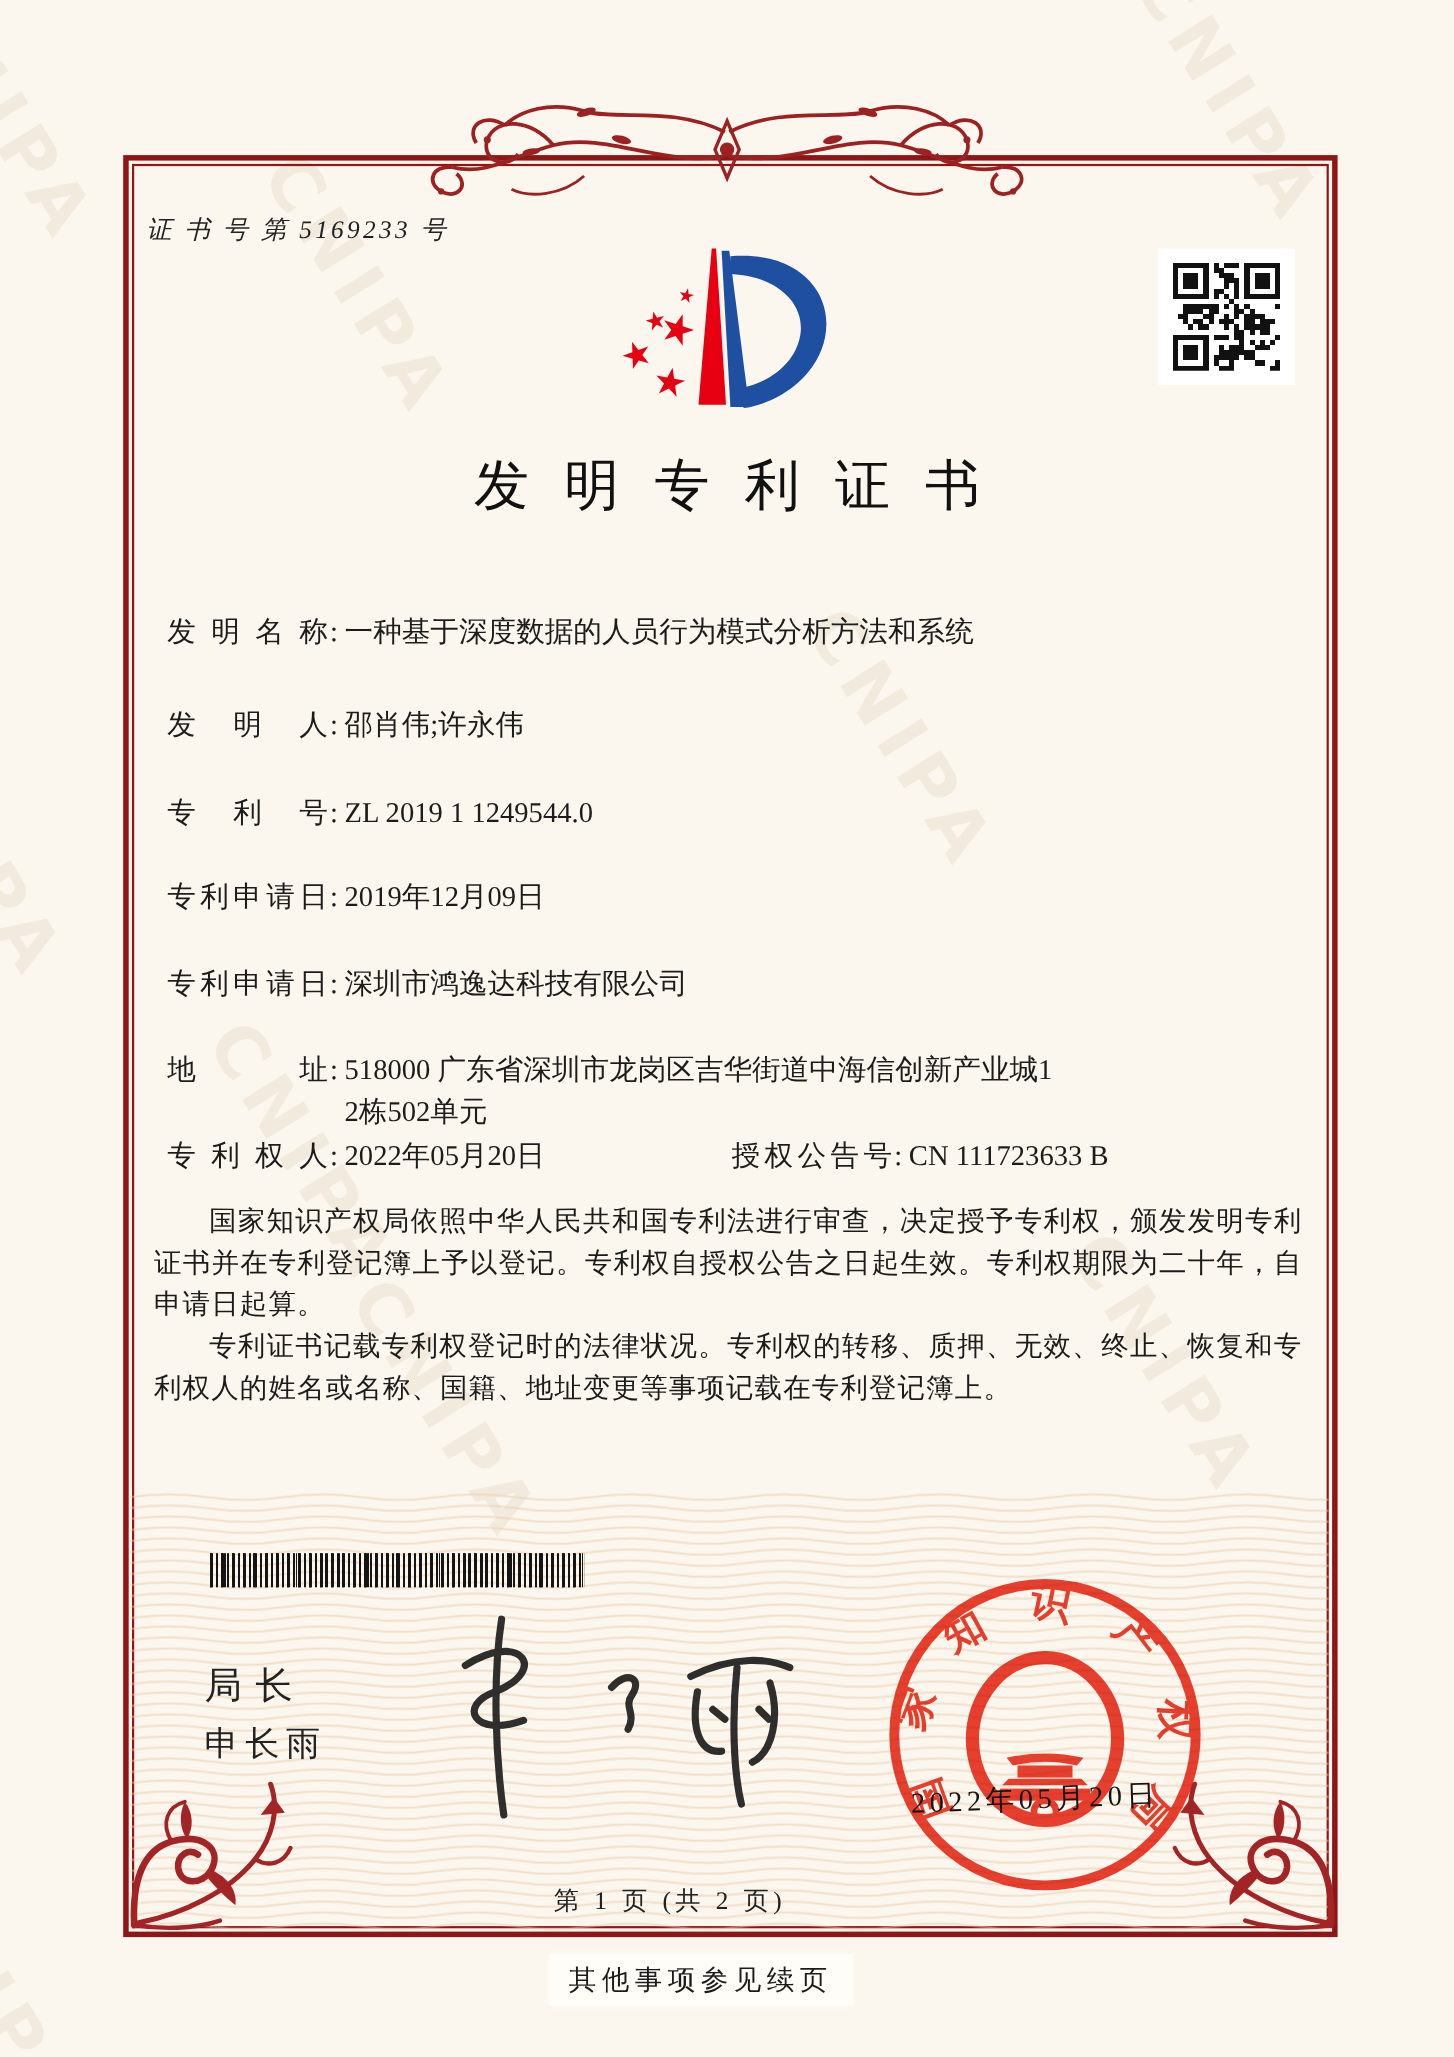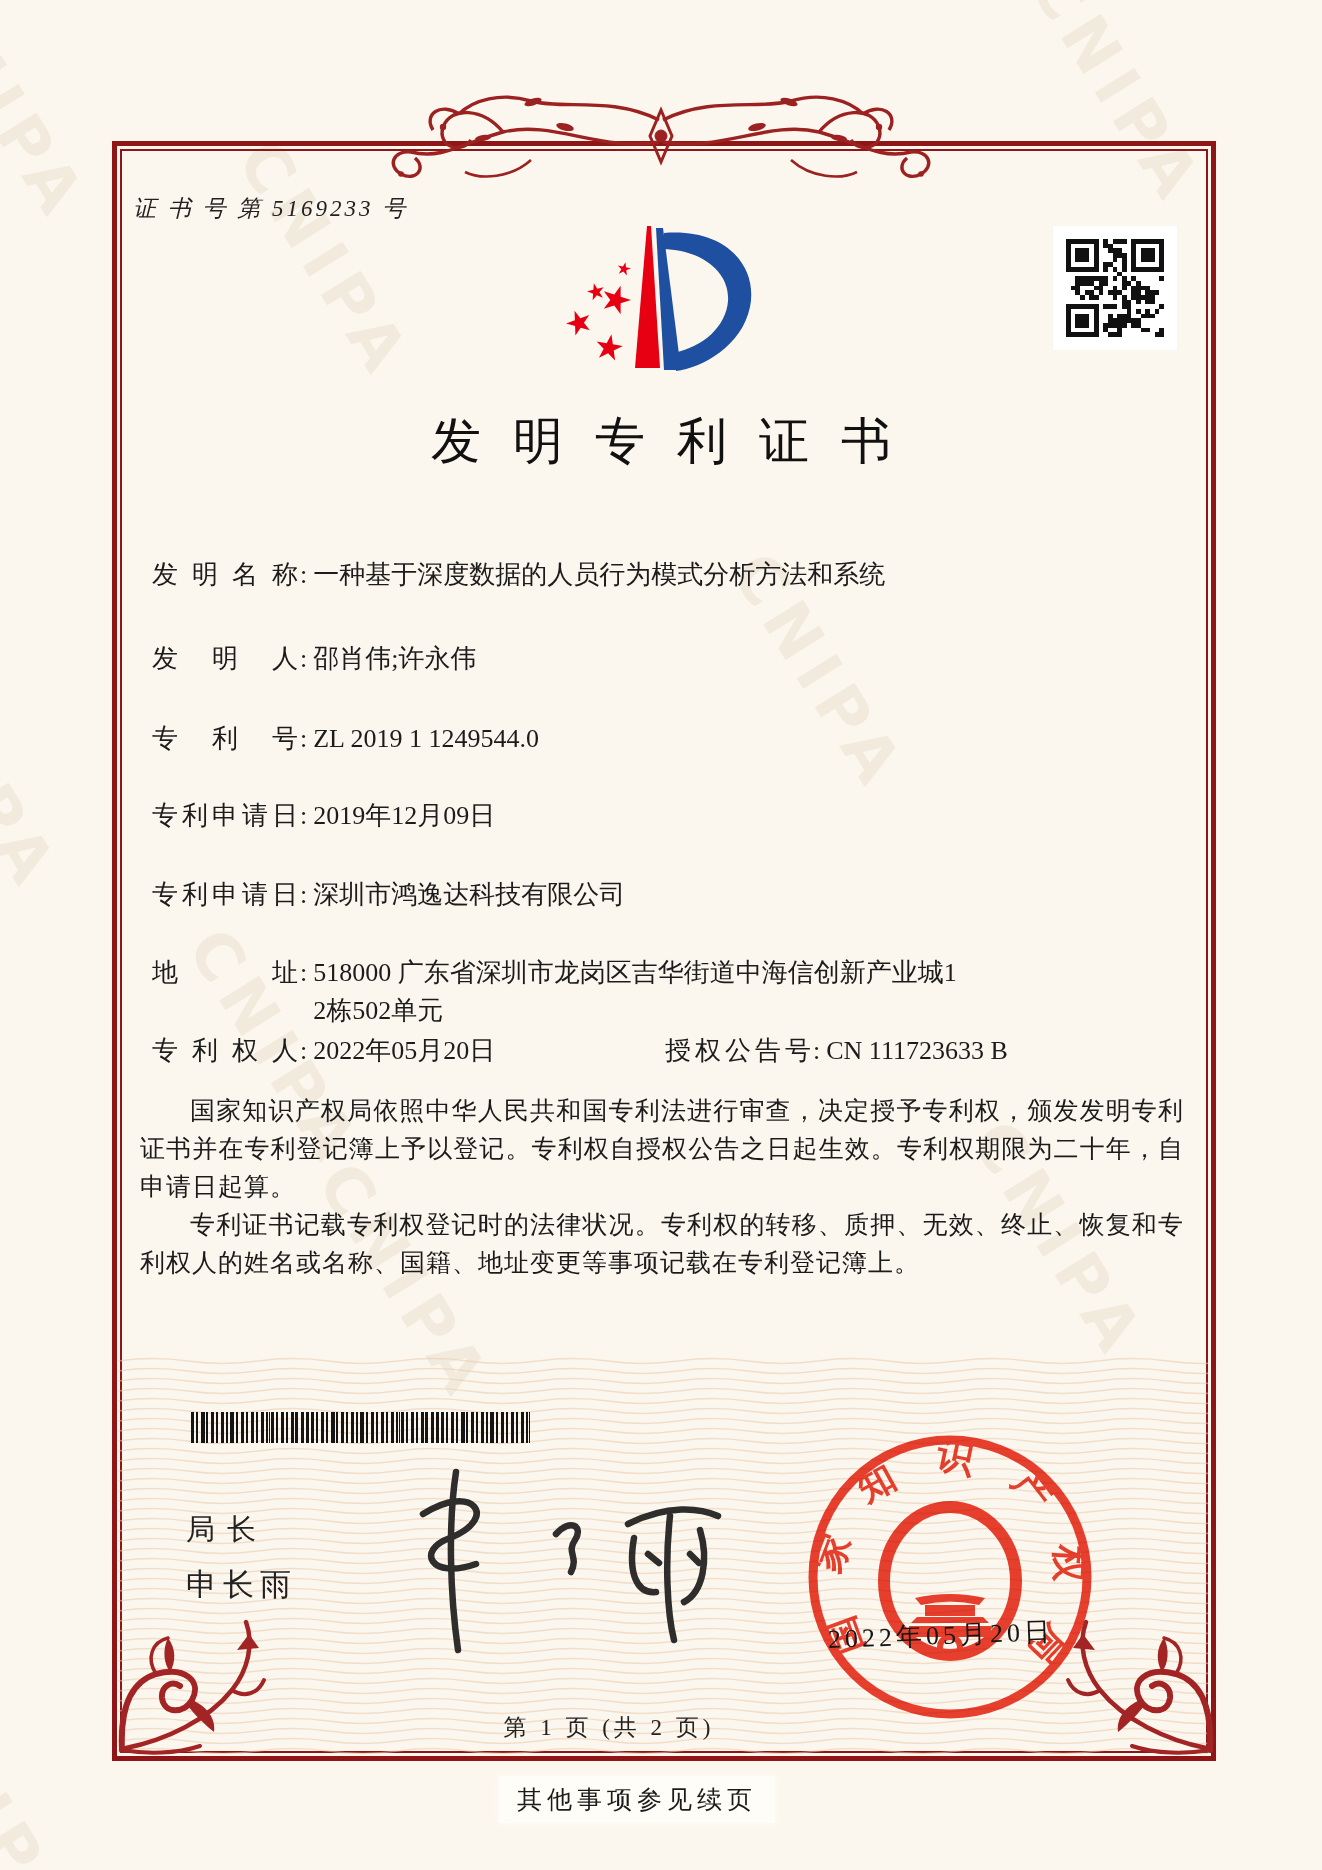--- a/index.html
+++ b/index.html
@@ -78,21 +78,21 @@
   .barcode{
     position:absolute;left:191px;top:1412px;width:340px;height:31px;
     background-image:
       repeating-linear-gradient(90deg,#141414 0 2px,transparent 2px 5px),
       repeating-linear-gradient(90deg,#141414 0 3px,transparent 3px 10px),
       repeating-linear-gradient(90deg,#141414 0 1px,transparent 1px 13px);
   }
   .director-title{
     position:absolute;left:186px;top:1510px;
     font-family:Liberation Sans, sans-serif;
-    font-size:29px;letter-spacing:12px;color:#222;font-weight:500;
+    font-size:34px;letter-spacing:12px;color:#222;font-weight:500;
   }
   .director-name{
     position:absolute;left:186px;top:1564px;
     font-family:"Liberation Sans","DejaVu Sans",sans-serif;
     font-size:31px;letter-spacing:6px;color:#222;font-weight:500;
   }
   .signature{position:absolute;left:378px;top:1452px;}
   .seal{position:absolute;left:806px;top:1433px;mix-blend-mode:multiply;}
   .seal-date{
     position:absolute;left:828px;top:1618px;

